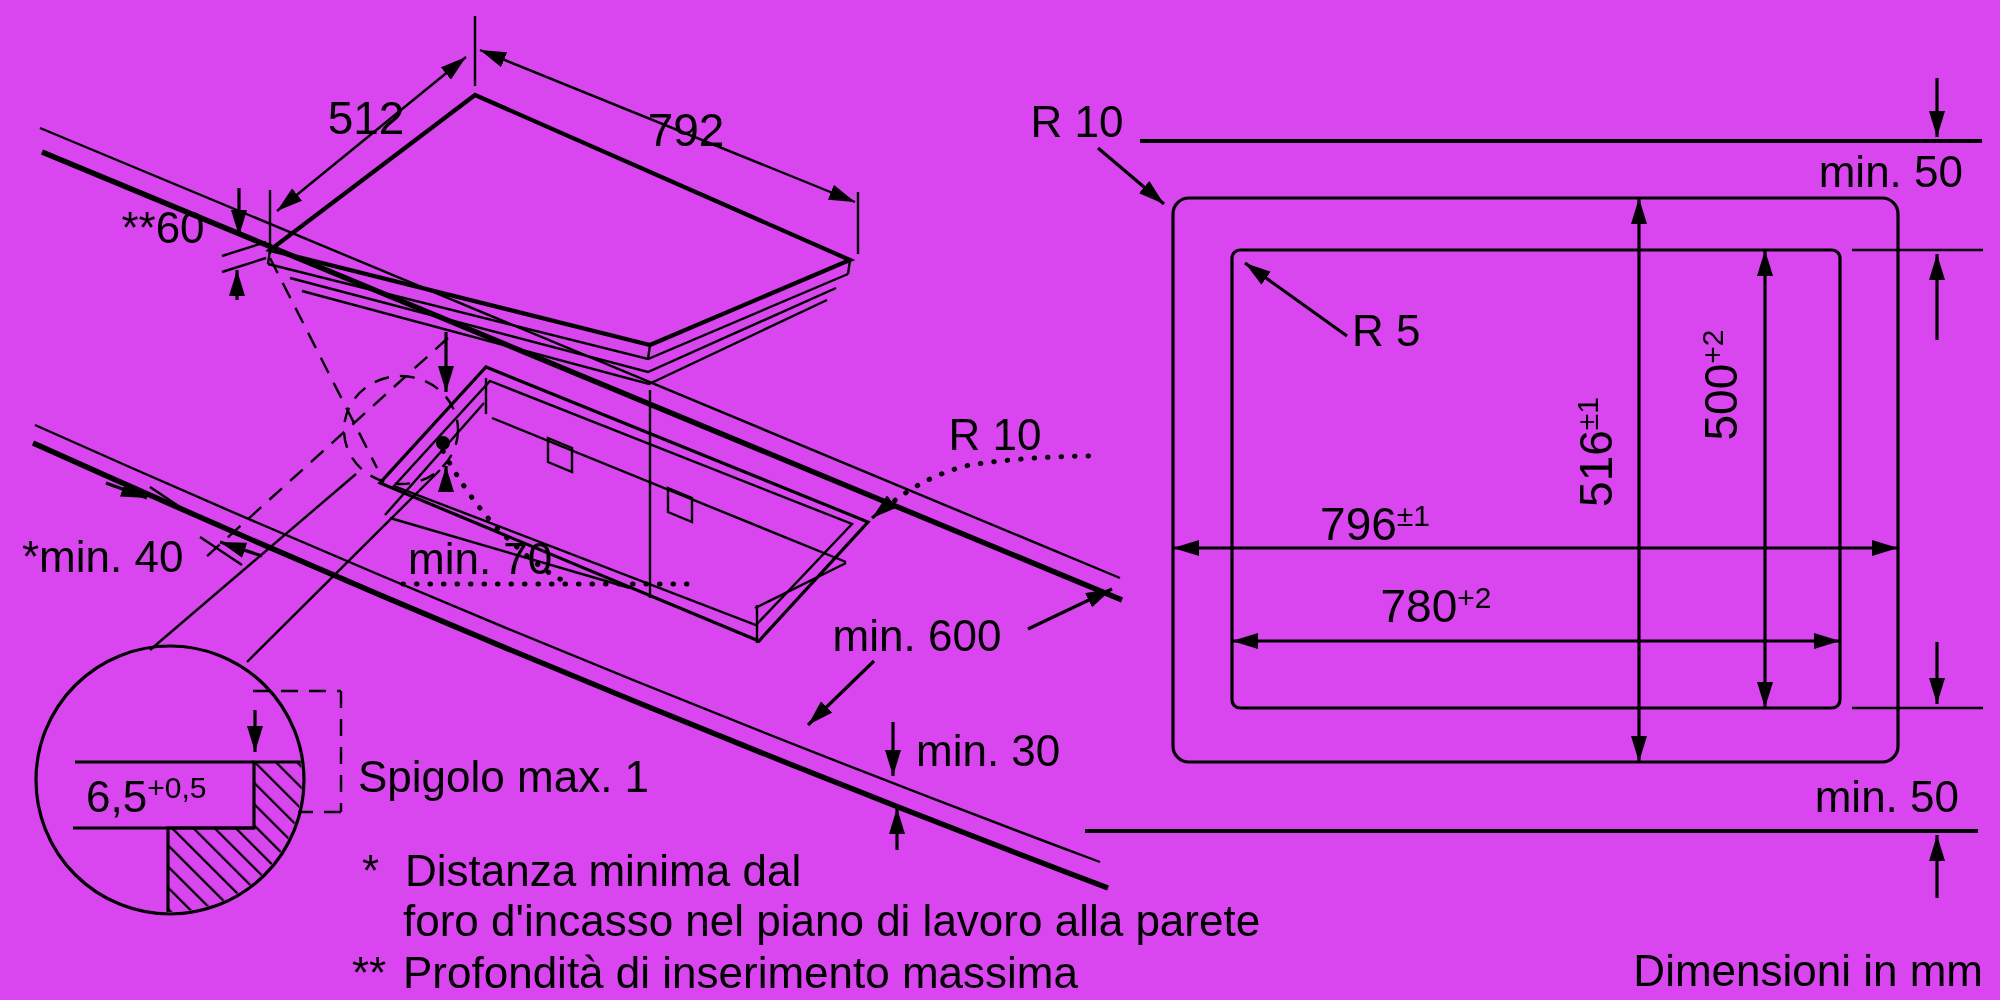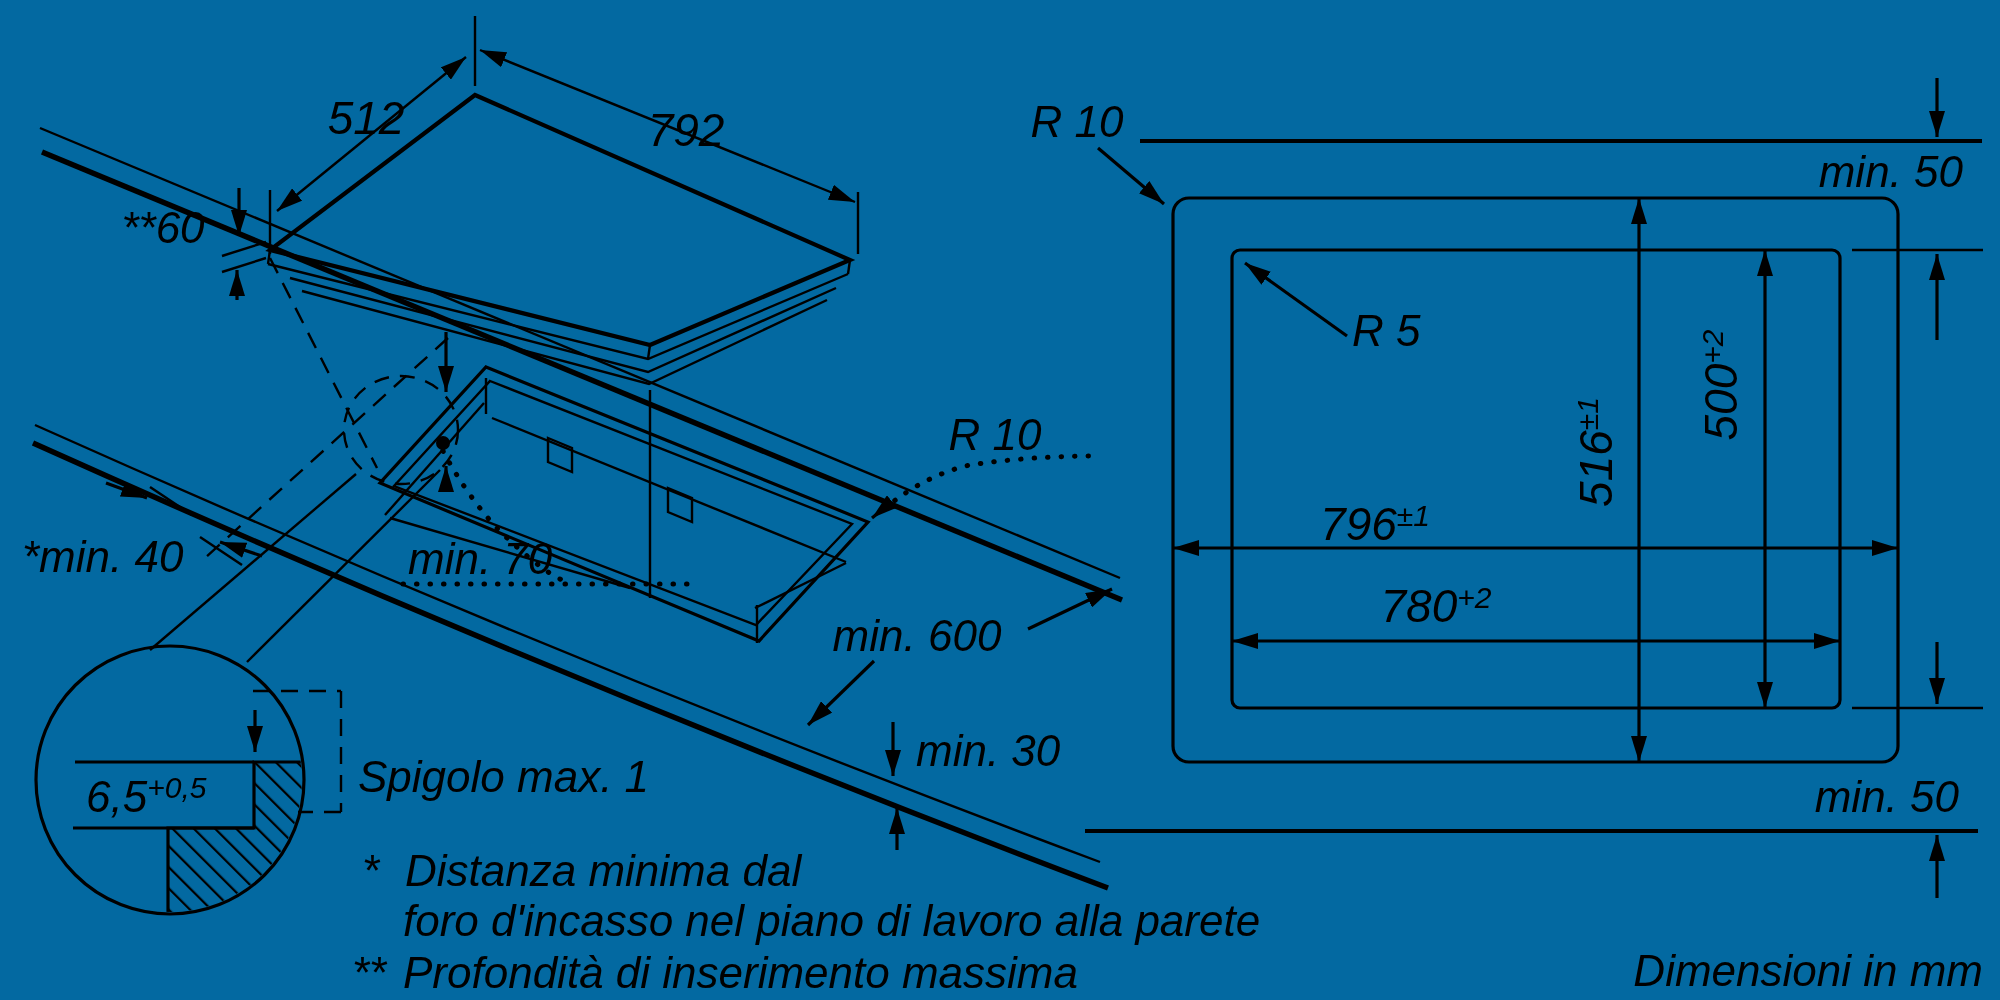--- a/index.html
+++ b/index.html
@@ -1,16 +1,16 @@
 <!DOCTYPE html>
 <html><head>
 <meta charset="utf-8">
 <style>
   html,body{margin:0;padding:0;background:#ffffff;}
-  .stage{position:relative;width:2000px;height:1000px;background:#0369a1;overflow:hidden;font-style:italic;}
+  .stage{position:relative;width:2000px;height:1000px;background:#d946ef;overflow:hidden;}
   svg{display:block;}
   .ln{stroke:#000;fill:none;stroke-linecap:butt;}
   .w2{stroke-width:2.4;}
   .w3{stroke-width:3.2;}
   .w4{stroke-width:4.2;}
   .w5{stroke-width:5.4;}
   .dash{stroke-dasharray:17 11;}
   .dot{stroke-dasharray:0.5 13;stroke-linecap:round;stroke-width:5;}
   .lbl{font-family:"Liberation Sans","DejaVu Sans",sans-serif;font-size:44px;fill:#000;}
   .lbl-lg{font-family:"Liberation Sans","DejaVu Sans",sans-serif;font-size:46px;fill:#000;}

